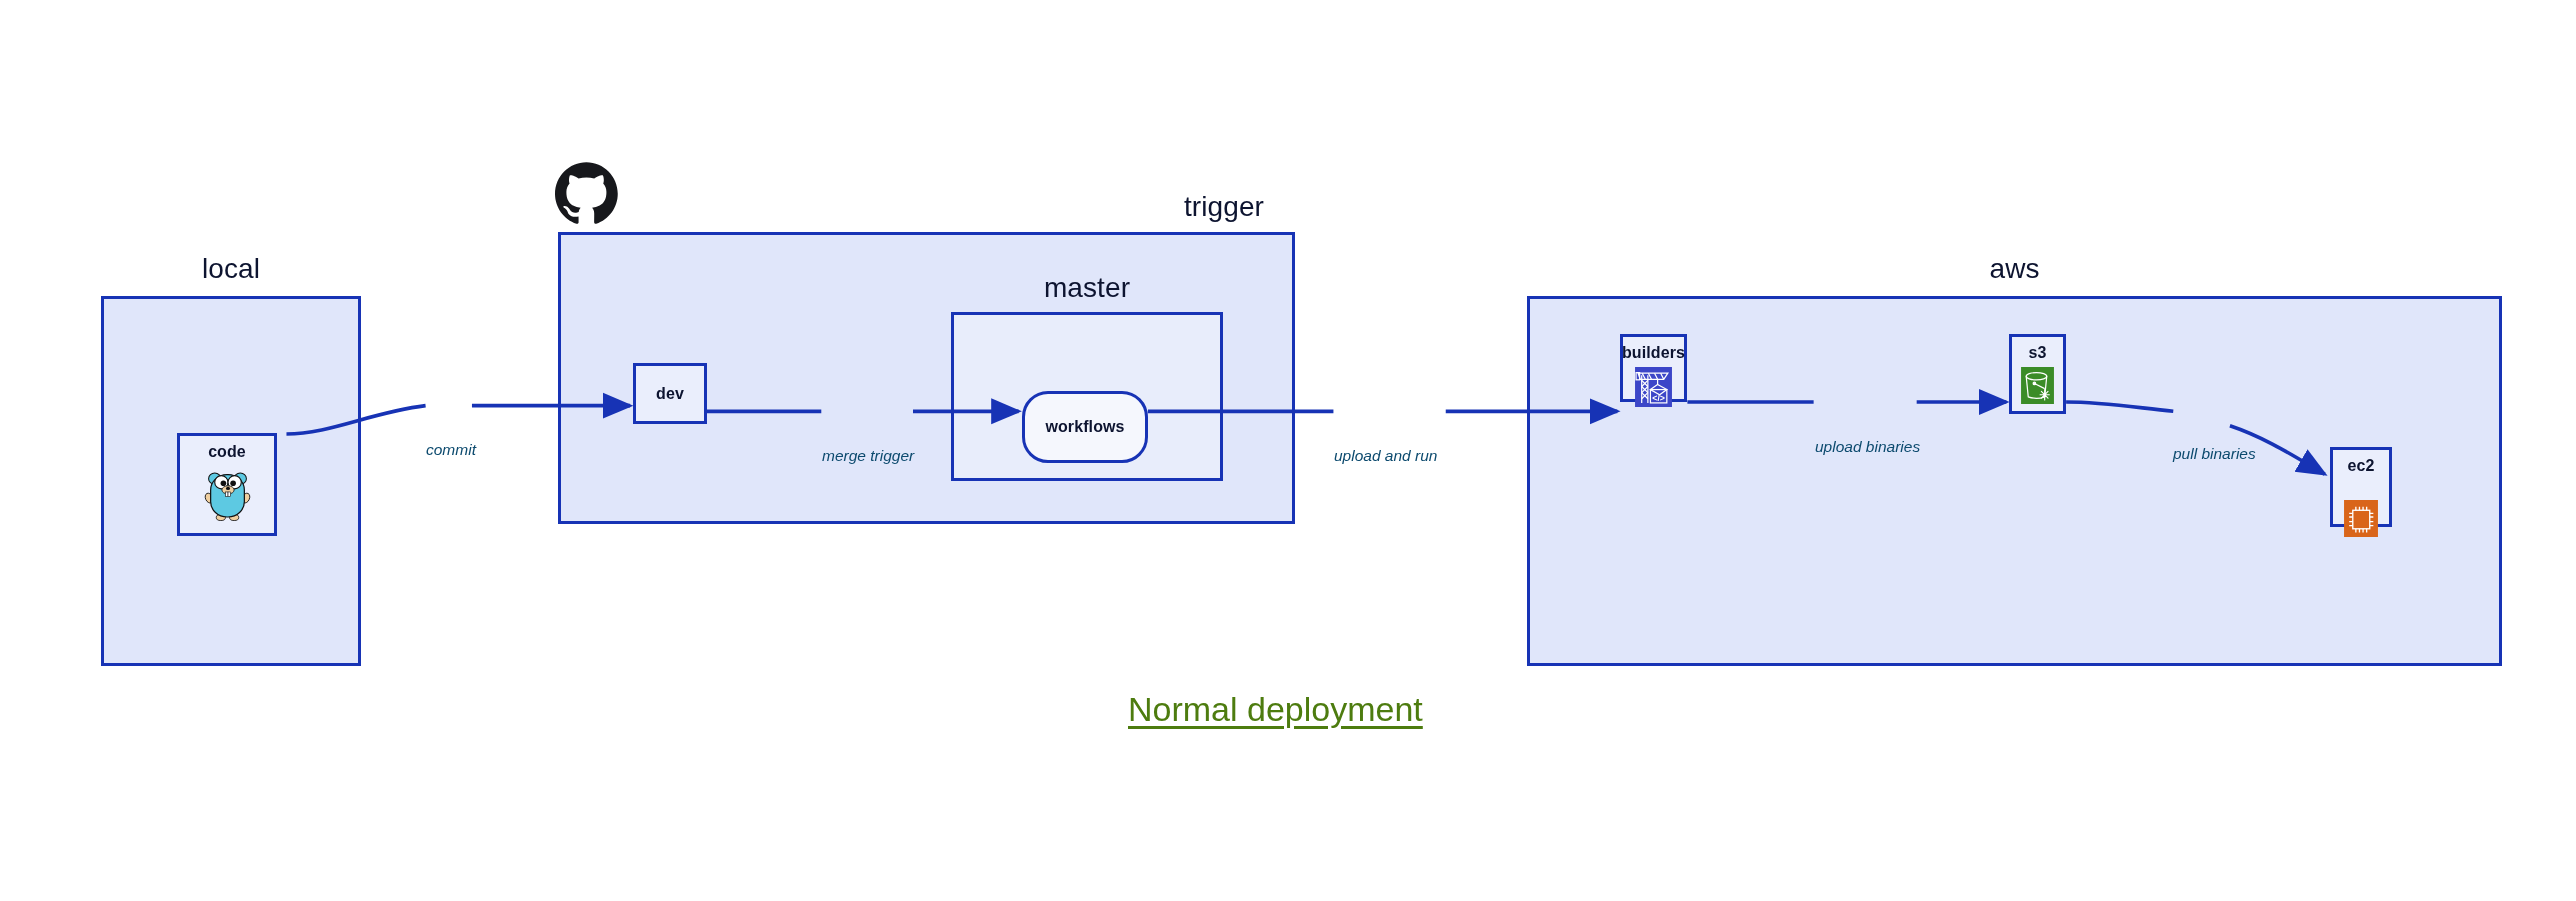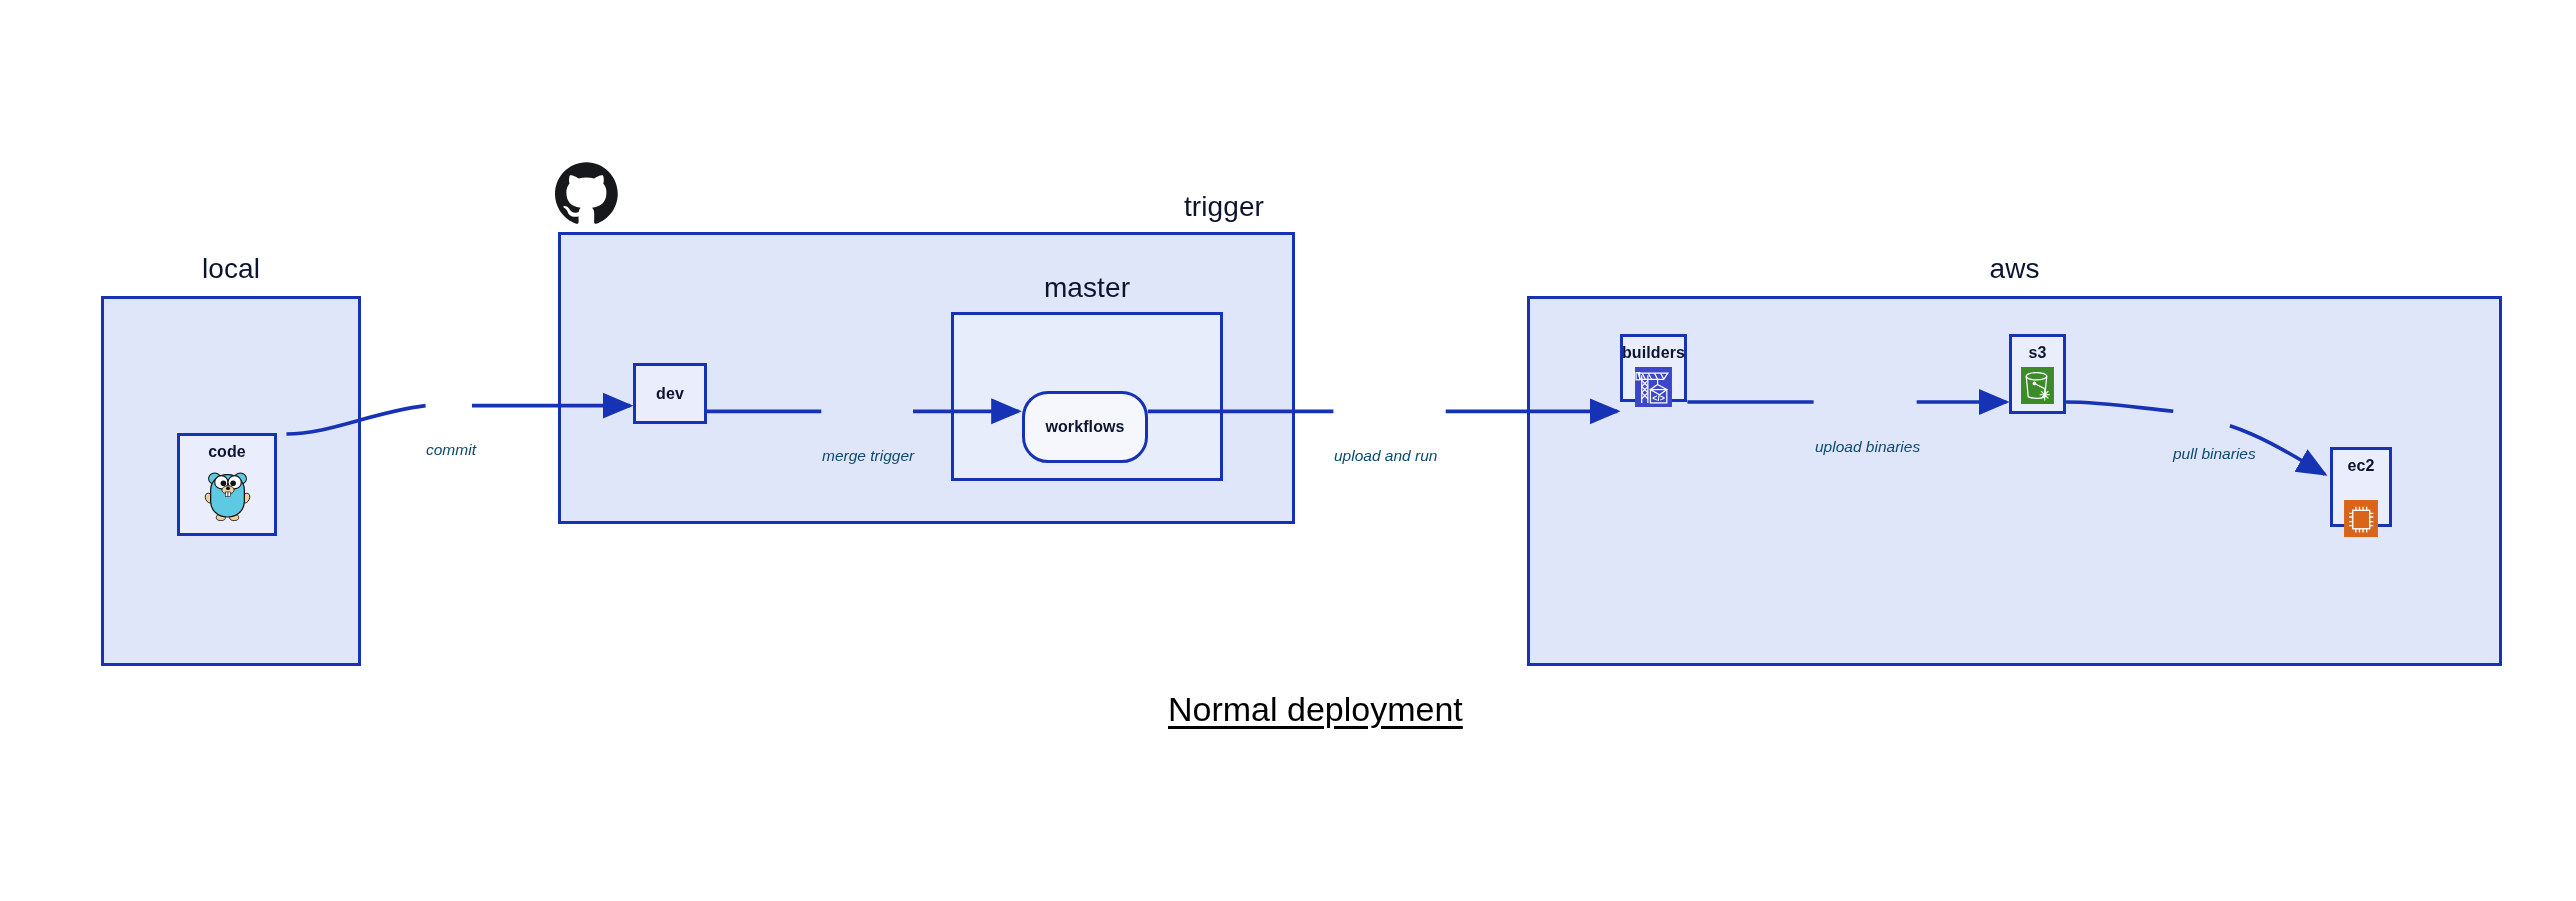--- a/index.html
+++ b/index.html
@@ -81,27 +81,26 @@
     font-size: 15.5px;
     font-style: italic;
     white-space: nowrap;
     background: transparent;
     margin-top: 44px;
   }
 
   
   #caption {
     position: absolute;
-    color: #000000;
+    color: #4d7c0f;
     font-size: 34px;
     font-weight: 400;
     text-decoration: underline;
     text-underline-offset: 5.2px;
     white-space: nowrap;
-    margin-left: 40px;
   }
 
   
   #gh-logo {
     position: absolute;
     line-height: 0;
   }
 </style>
 </head>
 <body>

